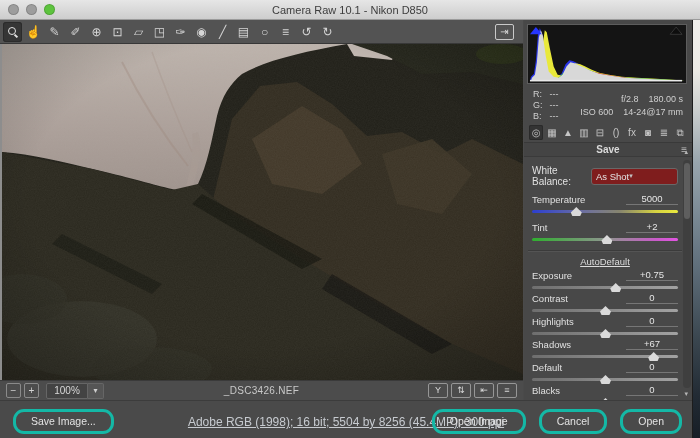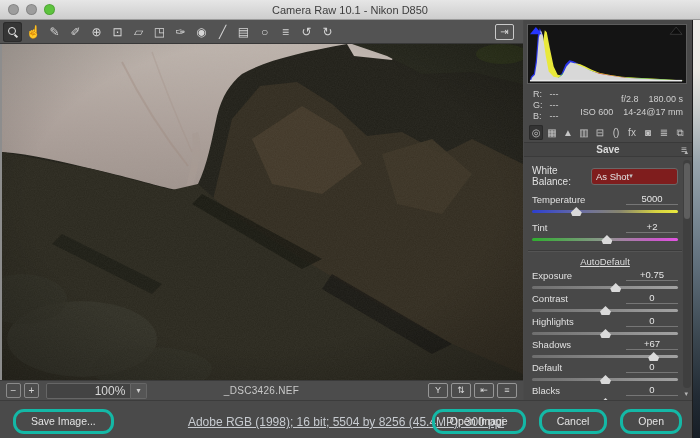--- a/index.html
+++ b/index.html
@@ -36,21 +36,21 @@
     border-radius:2px;color:#d8d8d8;font-size:10px;display:flex;align-items:center;justify-content:center;line-height:1;}
   
   .canvas{position:absolute;left:0;top:44px;width:523px;height:336px;background:#1d1c17;
     border-left:2px solid #8d8d8d;box-sizing:border-box;}
   .canvas svg{display:block;}
   .canvas-bar{position:absolute;left:0;top:380px;width:523px;height:20px;background:#4c4c4c;
     border-top:1px solid #3a3a3a;display:flex;align-items:center;padding:0 6px;box-sizing:border-box;}
   .zbox{width:13px;height:13px;border:1px solid #8a8a8a;border-radius:2px;color:#d5d5d5;font-size:10px;
     display:flex;align-items:center;justify-content:center;margin-right:3px;line-height:1;}
   .zlevel{min-width:40px;height:14px;background:#434343;border:1px solid #666;border-radius:2px 0 0 2px;
-    color:#d8d8d8;font-size:12px;display:flex;align-items:center;justify-content:center;margin-left:4px;padding-left:43px;}
+    color:#d8d8d8;font-size:10px;display:flex;align-items:center;justify-content:center;margin-left:4px;}
   .zchev{width:15px;height:14px;background:#555;border:1px solid #666;border-left:none;border-radius:0 2px 2px 0;
     color:#cfcfcf;font-size:8px;display:flex;align-items:center;justify-content:center;}
   .filename{position:absolute;left:0;right:0;text-align:center;color:#c9c9c9;font-size:10px;letter-spacing:.3px;}
   .preview-icons{margin-left:auto;display:flex;gap:3px;z-index:2;}
   .pbox{min-width:16px;height:13px;border:1px solid #969696;border-radius:2px;color:#d8d8d8;font-size:9px;
     display:flex;align-items:center;justify-content:center;padding:0 1px;line-height:1;background:#4c4c4c;}
   
   .panel{position:absolute;left:524px;top:20px;width:168px;height:380px;background:#484848;}
   .histogram{position:absolute;left:3px;top:4px;width:160px;height:60px;background:#141414;
     border:1px solid #5d5d5d;box-sizing:border-box;}

